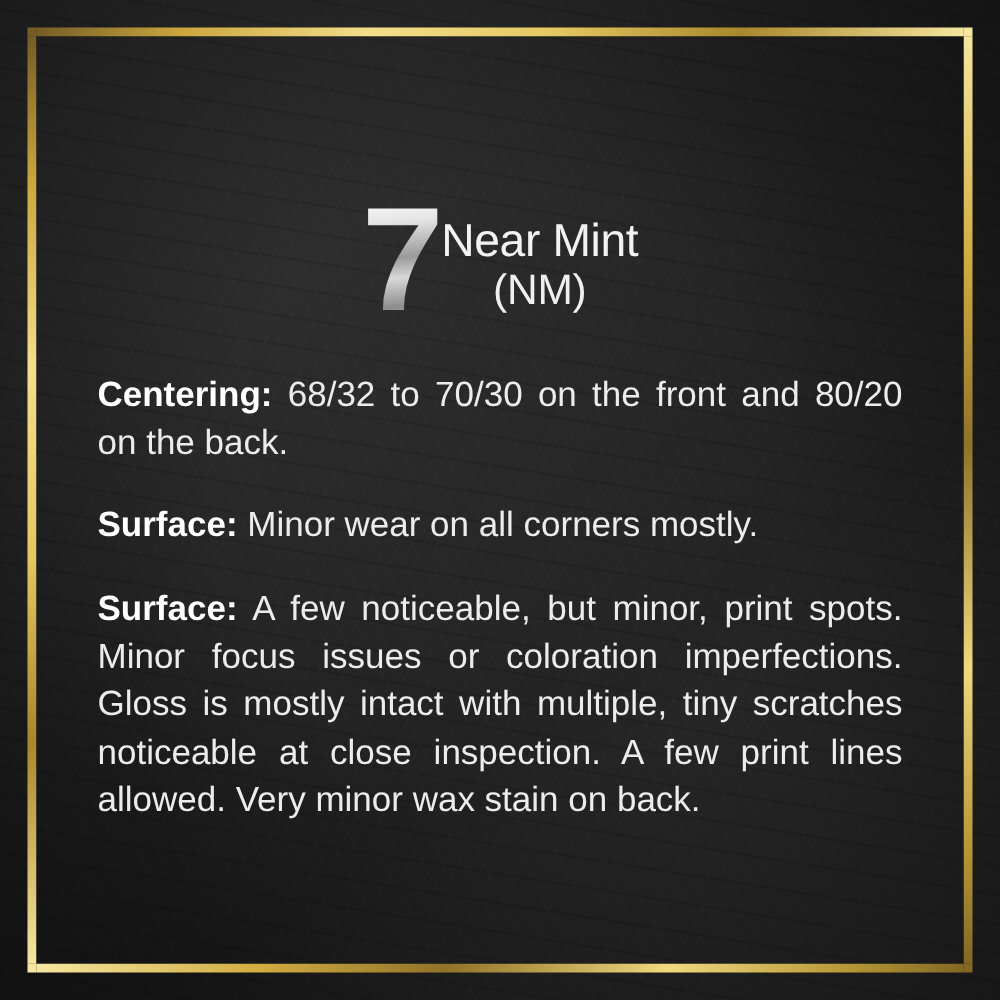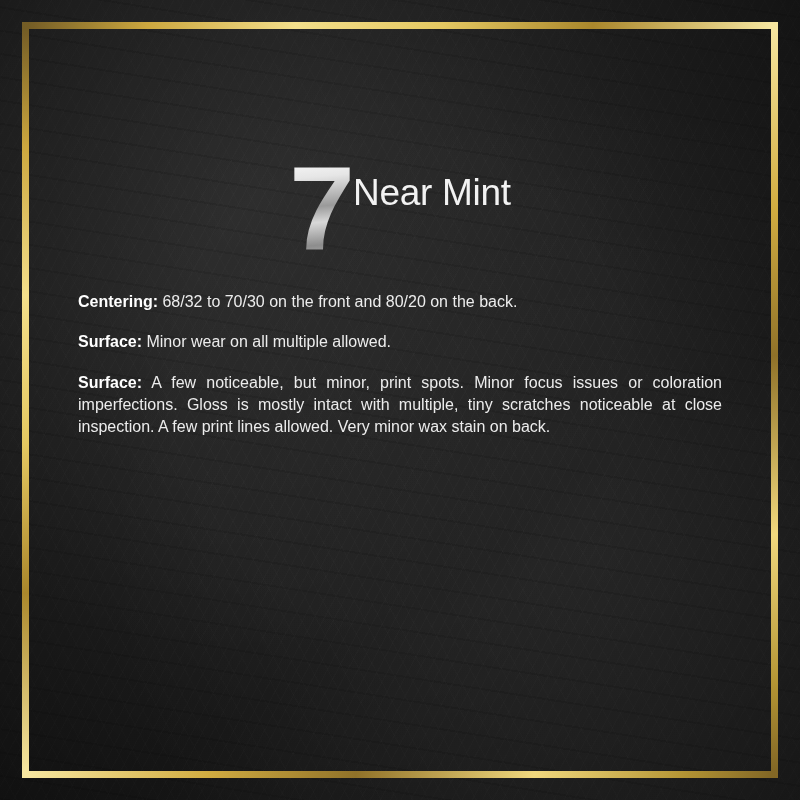--- a/index.html
+++ b/index.html
@@ -117,21 +117,21 @@
     letter-spacing: -0.2px;
     font-weight: normal;
     margin-top: 1px;
   }
 
   .criteria {
     margin-top: 10px;
   }
   .criterion {
     color: #ececec;
-    font-size: 16px;
+    font-size: 28px;
     line-height: 1.37;
     text-align: justify;
     text-justify: inter-word;
     margin-bottom: 19px;
   }
   .criterion:last-child { margin-bottom: 18px; }
   .criterion .label {
     font-weight: bold;
     color: #ffffff;
   }
@@ -143,31 +143,32 @@
   <div class="texture"></div>
   <div class="vignette"></div>
   <div class="gold-frame"></div>
 
   <div class="content">
 
     <div class="heading">
       <div class="grade-number">7</div>
       <div class="grade-titles">
         <div class="grade-name">Near Mint</div>
+        <div class="grade-abbr">(NM)</div>
       </div>
     </div>
 
     <div class="criteria">
 
       <p class="criterion">
         <span class="label">Centering:</span><span> 68/32 to 70/30 on the front and 80/20 on the back.</span>
       </p>
 
       <p class="criterion">
-        <span class="label">Surface:</span><span> Minor wear on all multiple allowed.</span>
+        <span class="label">Surface:</span><span> Minor wear on all corners mostly.</span>
       </p>
 
 
       <p class="criterion">
         <span class="label">Surface:</span><span> A few noticeable, but minor, print spots. Minor focus issues or coloration imperfections. Gloss is mostly intact with multiple, tiny scratches noticeable at close inspection. A few print lines allowed. Very minor wax stain on back.</span>
       </p>
 
     </div>
   </div>
 </div>

